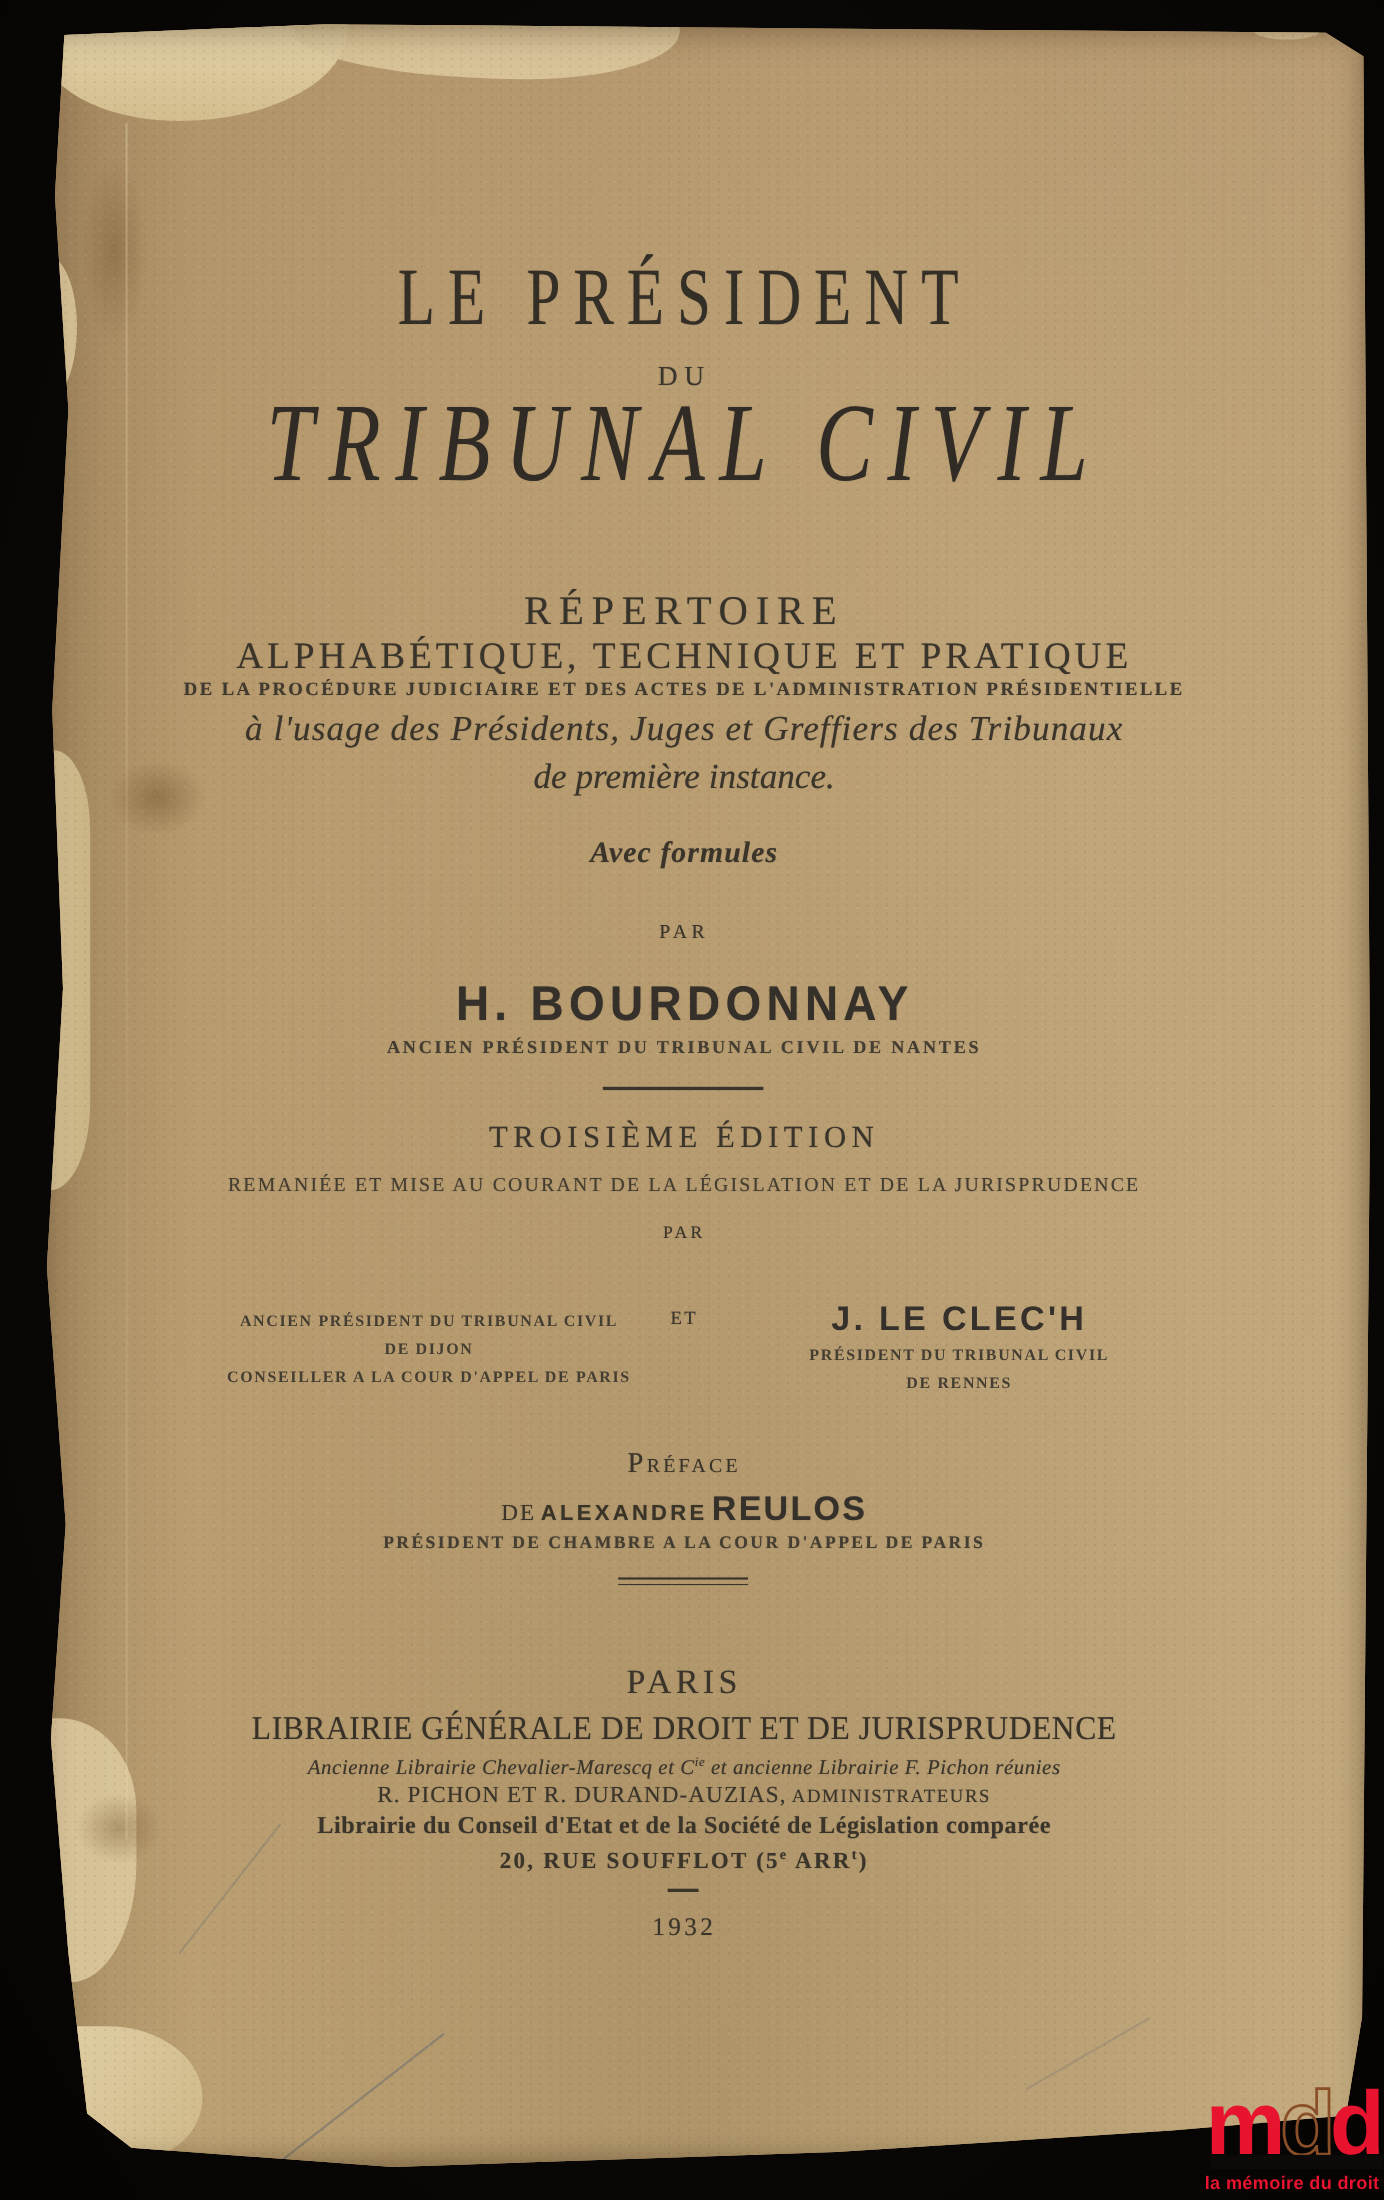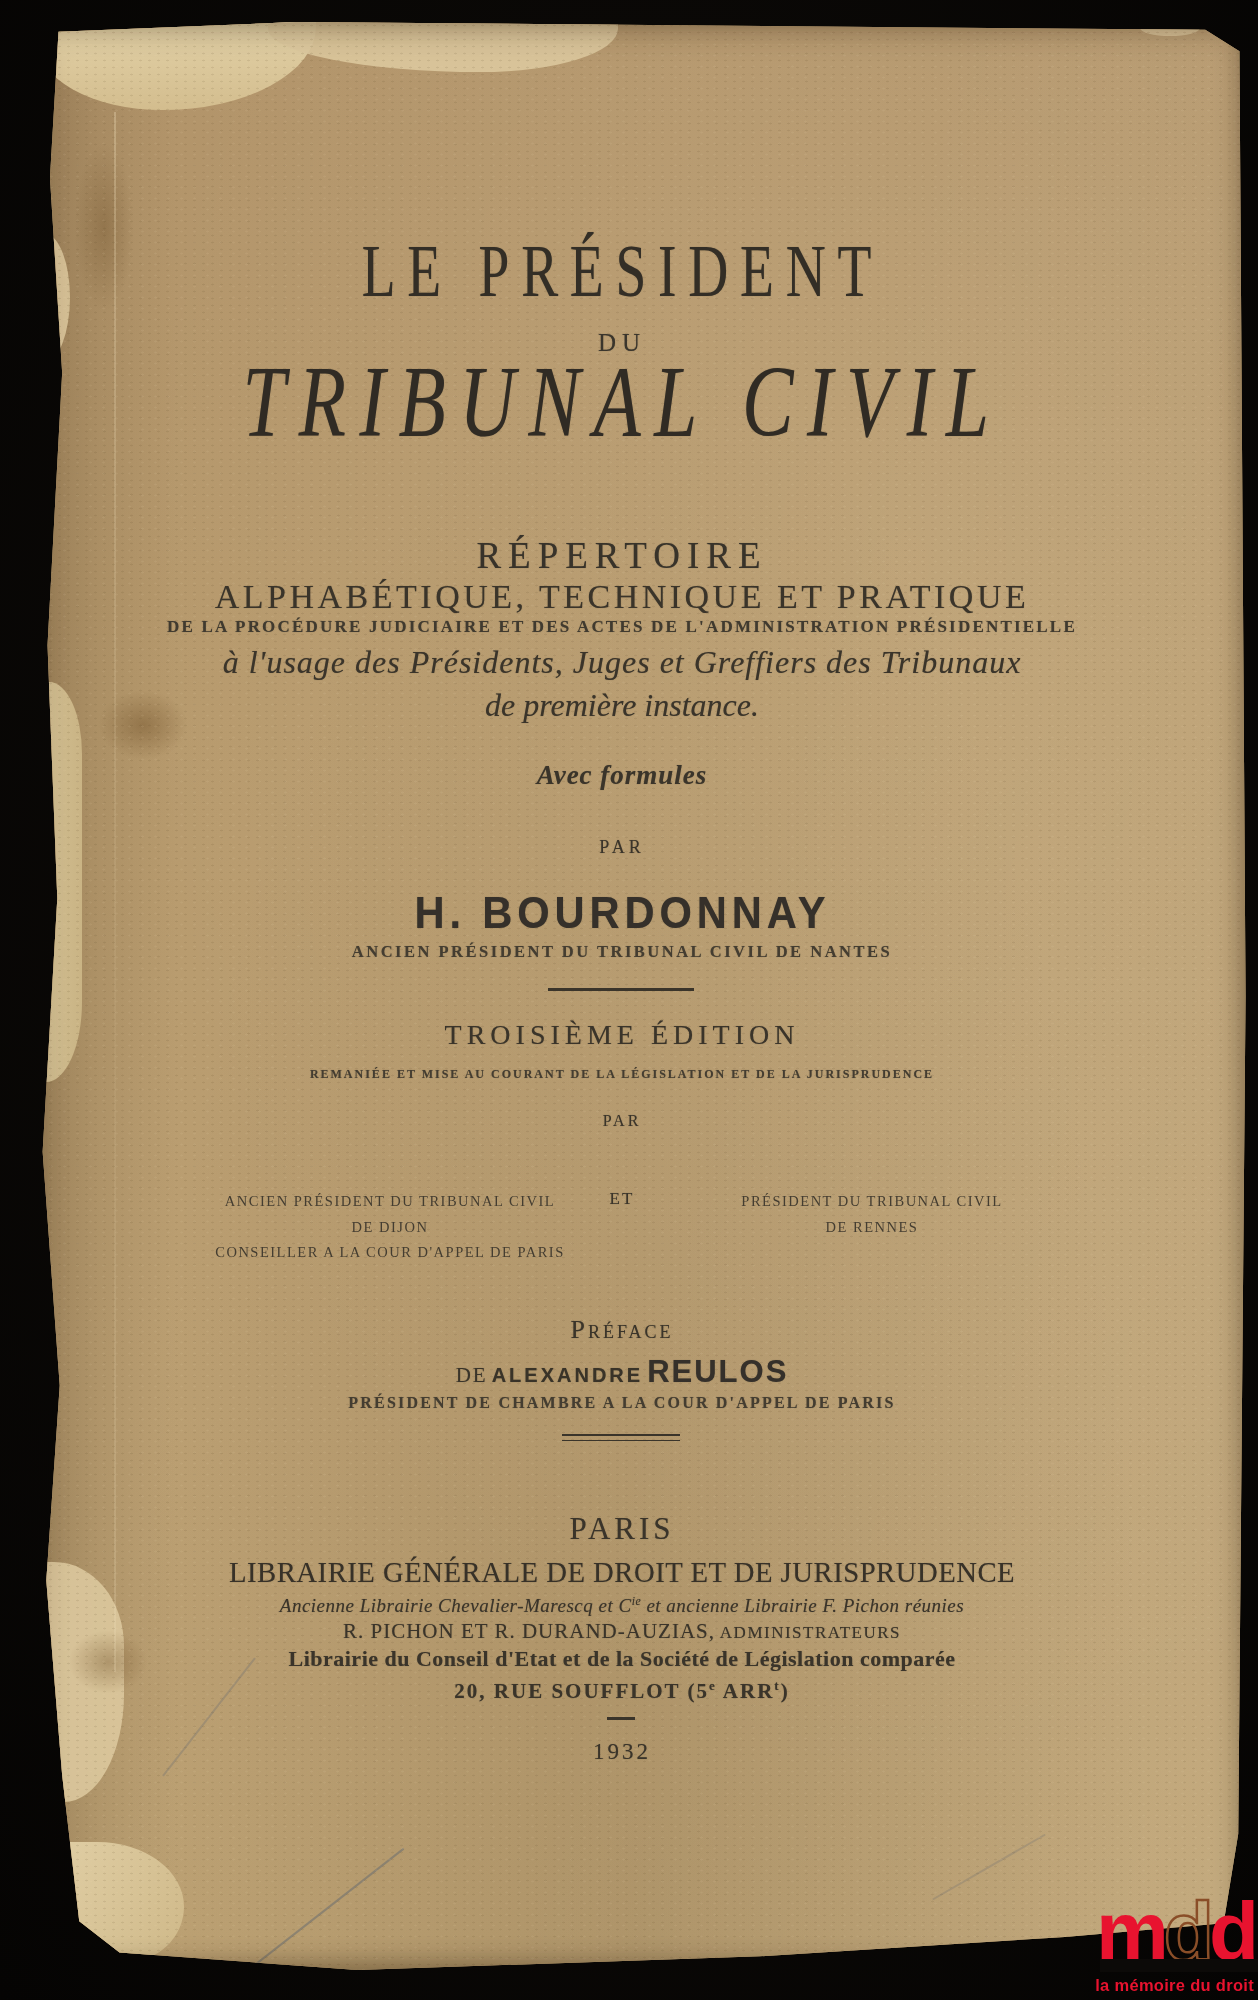--- a/index.html
+++ b/index.html
@@ -62,27 +62,27 @@
   .sub3{top:618px;font-size:17px;font-weight:bold;letter-spacing:2.2px;color:#403a2f;}
   .us1{top:646px;font-size:32px;font-style:italic;letter-spacing:1px;}
   .us2{top:689px;font-size:32px;font-style:italic;}
   .frm{top:762px;font-size:27px;font-weight:bold;letter-spacing:1px;font-style:italic;}
   .par1{top:838px;font-size:18px;letter-spacing:4px;}
   .auth{top:892px;font-size:43px;font-weight:bold;letter-spacing:5px;color:#35302a;}
   .auth .sc{transform:scale(0.97,1.03);}
   .autht{top:944px;font-size:16.5px;letter-spacing:2.5px;font-weight:bold;color:#443d31;}
   .rule1{position:absolute;left:548px;top:988px;width:146px;height:3px;background:#3a342a;}
   .edi{top:1021px;font-size:28px;letter-spacing:5px;}
-  .edin{top:1068px;font-size:12px;letter-spacing:2px;font-weight:bold;color:#443d31;}
+  .edin{top:1068px;font-size:18px;letter-spacing:2px;font-weight:normal;color:#443d31;}
   .par2{top:1113px;font-size:16px;letter-spacing:3px;}
   .col{position:absolute;text-align:center;line-height:1;}
   .col-l{left:140px;top:1183px;width:500px;}
   .col-r{left:622px;top:1183px;width:500px;}
   .ed-name{font-family:"Liberation Sans",sans-serif;font-size:31px;font-weight:bold;letter-spacing:3px;color:#35302a;white-space:nowrap;}
-  .ed-line{font-size:14.5px;letter-spacing:1.5px;font-weight:normal;color:#443d31;margin-top:11px;white-space:nowrap;}
+  .ed-line{font-size:14.5px;letter-spacing:1.5px;font-weight:bold;color:#443d31;margin-top:11px;white-space:nowrap;}
   .et{top:1190px;font-size:17px;letter-spacing:2px;}
   .pref{top:1317px;font-size:26px;letter-spacing:3px;font-variant:small-caps;font-family:Liberation Serif, serif;}
   .prefname{top:1356px;}
   .pn-de{font-size:21px;letter-spacing:2px;}
   .pn-first{font-family:"Liberation Sans",sans-serif;font-size:20px;letter-spacing:3px;font-weight:bold;color:#393328;}
   .pn-last{font-family:"Liberation Sans",sans-serif;font-size:31px;letter-spacing:2px;font-weight:bold;color:#35302a;}
   .preft{top:1395px;font-size:16px;letter-spacing:2.2px;font-weight:bold;color:#443d31;}
   .rule2{position:absolute;left:562px;top:1434px;width:118px;height:4px;border-top:2.5px solid #3a342a;border-bottom:1px solid #3a342a;}
   .city{top:1513px;font-size:31px;letter-spacing:4px;}
   .publ{top:1558px;font-size:29px;letter-spacing:0.5px;color:#373128;}
@@ -151,20 +151,21 @@
     <div class="ln serif edin">REMANIÉE ET MISE AU COURANT DE LA LÉGISLATION ET DE LA JURISPRUDENCE</div>
     <div class="ln serif par2">PAR</div>
 
     <div class="col col-l">
       <div class="ed-line">ANCIEN PRÉSIDENT DU TRIBUNAL CIVIL</div>
       <div class="ed-line">DE DIJON</div>
       <div class="ed-line">CONSEILLER A LA COUR D'APPEL DE PARIS</div>
     </div>
     <div class="ln serif et">ET</div>
     <div class="col col-r">
+      <div class="ed-name">J. LE CLEC'H</div>
       <div class="ed-line">PRÉSIDENT DU TRIBUNAL CIVIL</div>
       <div class="ed-line">DE RENNES</div>
     </div>
 
     <div class="ln serif pref">Préface</div>
     <div class="ln prefname">
       <span class="serif pn-de">DE</span>
       <span class="pn-first">ALEXANDRE</span>
       <span class="pn-last">REULOS</span>
     </div>

